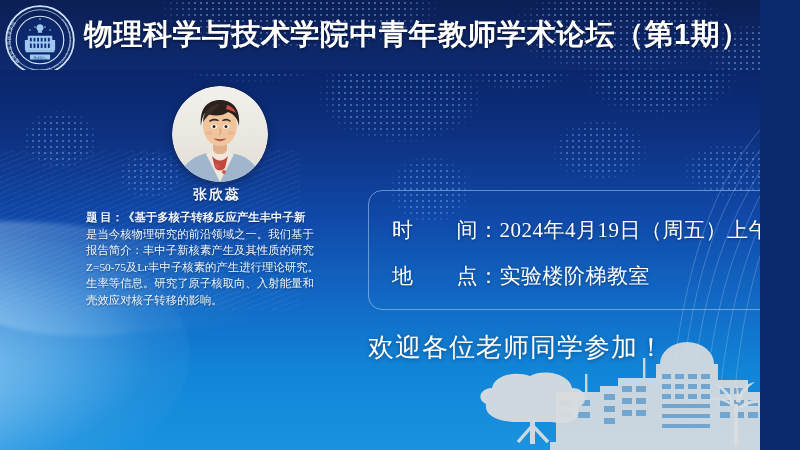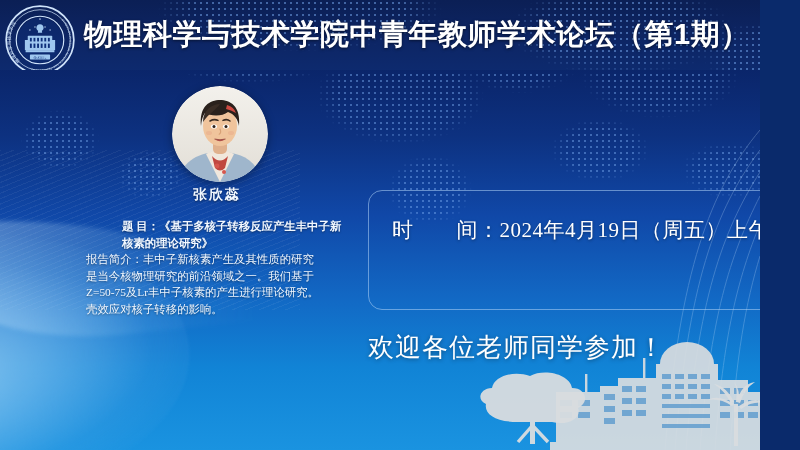--- a/index.html
+++ b/index.html
@@ -101,26 +101,25 @@
   }
 
   
   .info{
     position:absolute;left:86px;top:186px;width:262px;z-index:4;
     font-family:"Liberation Serif","DejaVu Serif",serif;
     color:#f2f8ff;
   }
   .speaker-name{
     text-align:center;font-size:14px;font-weight:bold;letter-spacing:2px;
-    margin-bottom:14px;text-shadow:0 1px 2px rgba(0,0,0,.45);
+    margin-bottom:5px;text-shadow:0 1px 2px rgba(0,0,0,.45);
   }
   .info-line{
     font-size:11.4px;line-height:16.6px;font-weight:bold;
     text-shadow:0 1px 2px rgba(0,0,0,.4);
-    margin-left:36px;
   }
   .info-body{
     font-size:11.4px;line-height:16.6px;
     text-shadow:0 1px 2px rgba(0,0,0,.4);
   }
 
   
   .panel{
     position:absolute;left:368px;top:190px;width:412px;height:118px;
     border:1px solid rgba(175,210,245,.55);border-radius:14px;z-index:4;
@@ -259,29 +258,30 @@
 
         <ellipse cx="37" cy="47" rx="3" ry="2" fill="#e8a98a" opacity="0.5"></ellipse>
         <ellipse cx="59" cy="47" rx="3" ry="2" fill="#e8a98a" opacity="0.5"></ellipse>
       </g>
     </svg>
   </div>
 
   <div class="info">
     <div class="speaker-name">张欣蕊</div>
     <div class="info-line">题  目：《基于多核子转移反应产生丰中子新</div>
-    <div class="info-line">核素的理论研究》</div>
+    <div class="info-body">是当今核物理研究的前沿领域之一。我们基于</div>
     <div class="info-body">报告简介：丰中子新核素产生及其性质的研究</div>
-    <div class="info-body">是当今核物理研究的前沿领域之一。我们基于</div>
     <div class="info-body">Z=50-75及Lr丰中子核素的产生进行理论研究。</div>
+    <div class="info-body">生率等信息。研究了原子核取向、入射能量和</div>
     <div class="info-body">壳效应对核子转移的影响。</div>
   </div>
 
   <div class="panel"></div>
   <div class="detail-row" id="row-time">时　　间：2024年4月19日（周五）上午8:30</div>
+  <div class="detail-row" id="row-place">地　　点：实验楼阶梯教室</div>
   <div class="welcome">欢迎各位老师同学参加！</div>
 
   <svg class="campus" viewBox="0 0 300 120" preserveAspectRatio="none">
     <g fill="#d9dde0" opacity="0.92">
 
       <rect x="196" y="34" width="62" height="86"></rect>
 
       <path d="M200 34 a27 22 0 0 1 54 0 Z"></path>
       <rect x="205" y="22" width="44" height="4" rx="2"></rect>
 

